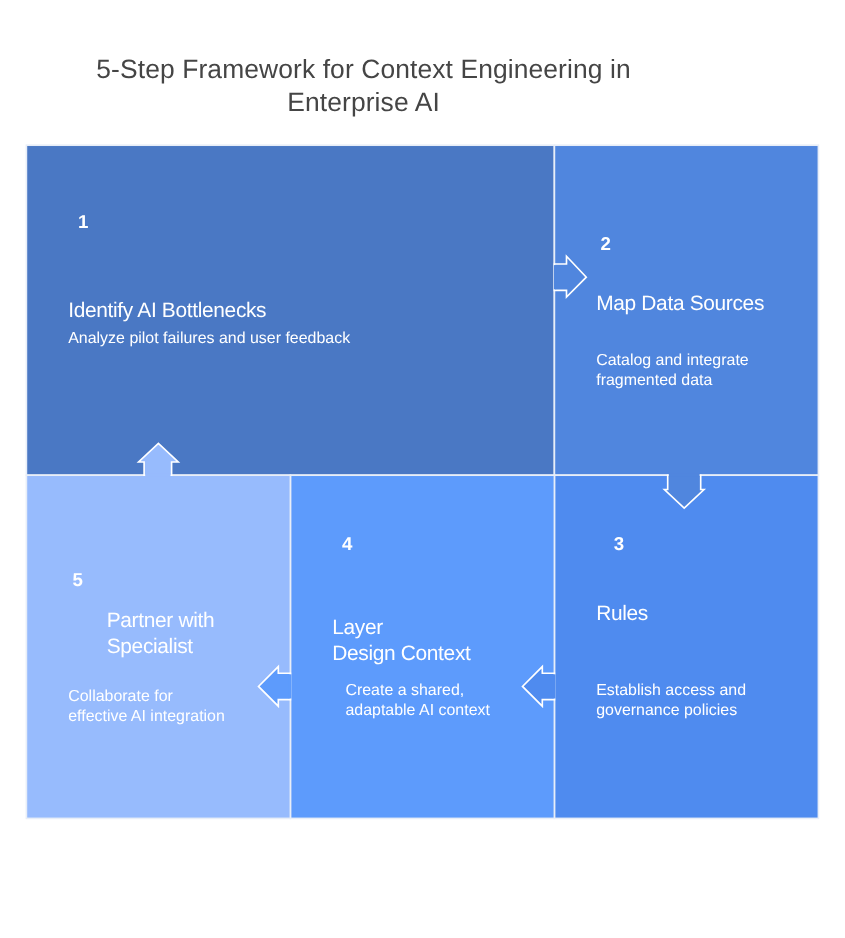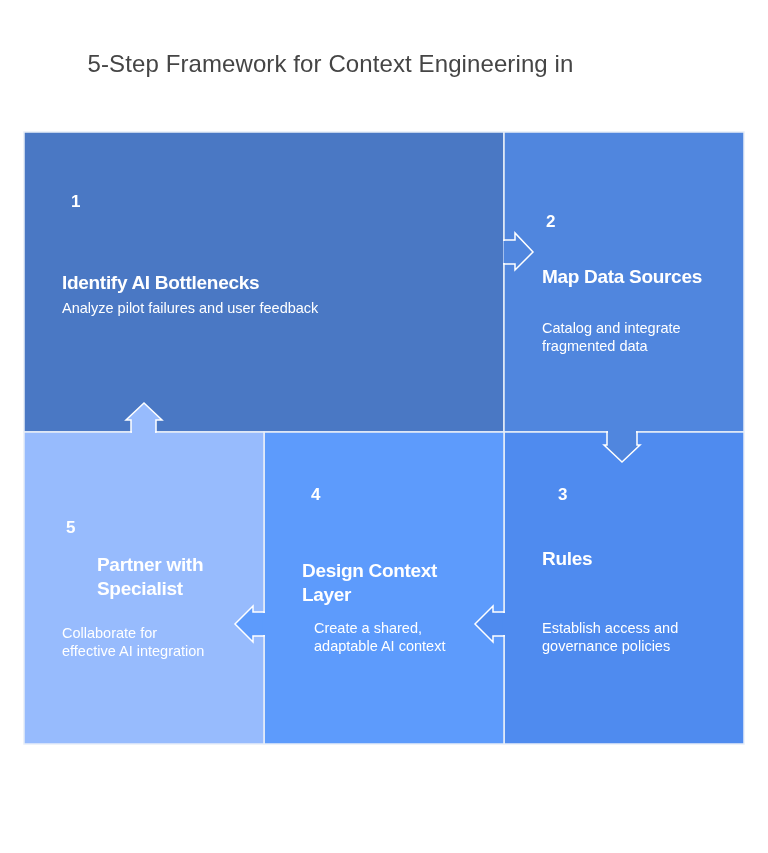--- a/index.html
+++ b/index.html
@@ -38,35 +38,36 @@
     }
     .step-num {
       position: absolute;
       font-size: 17px;
       font-weight: bold;
       line-height: 20px;
     }
     .step-title {
       position: absolute;
       font-size: 19px;
-      font-weight: bold;
+      font-weight: normal;
       line-height: 24px;
       letter-spacing: -0.3px;
     }
     .step-desc {
       position: absolute;
       font-size: 14.5px;
       line-height: 18px;
     }
   </style>
 </head>
 <body>
 
 <div class="title">
   <span>5-Step Framework for Context Engineering in</span>
+  <span>Enterprise AI</span>
 </div>
 
 <svg class="diagram" width="768" height="853" viewBox="0 0 768 853">
 
   <rect x="24" y="132" width="480" height="300" fill="#4A78C4" stroke="#E8EEF8" stroke-width="1.5"></rect>
 
   <rect x="504" y="132" width="240" height="300" fill="#5086DE" stroke="#E8EEF8" stroke-width="1.5"></rect>
 
   <rect x="504" y="432" width="240" height="312" fill="#4F8BEF" stroke="#E8EEF8" stroke-width="1.5"></rect>
 
@@ -119,22 +120,22 @@
   </div>
   <div class="step-desc" style="left:542px; top:619px; white-space:nowrap;">
     <div>Establish access and</div>
     <div>governance policies</div>
   </div>
 </div>
 
 <div class="step">
   <div class="step-num" style="left:311px; top:485px;">4</div>
   <div class="step-title" style="left:302px; top:559px; white-space:nowrap;">
+    <div>Layer</div>
     <div>Design Context</div>
-    <div>Layer</div>
   </div>
   <div class="step-desc" style="left:302px; top:619px; white-space:nowrap;margin-left:12px;">
     <div>Create a shared,</div>
     <div>adaptable AI context</div>
   </div>
 </div>
 
 <div class="step">
   <div class="step-num" style="left:66px; top:518px;">5</div>
   <div class="step-title" style="left:62px; top:553px; white-space:nowrap;margin-left:35px;">

